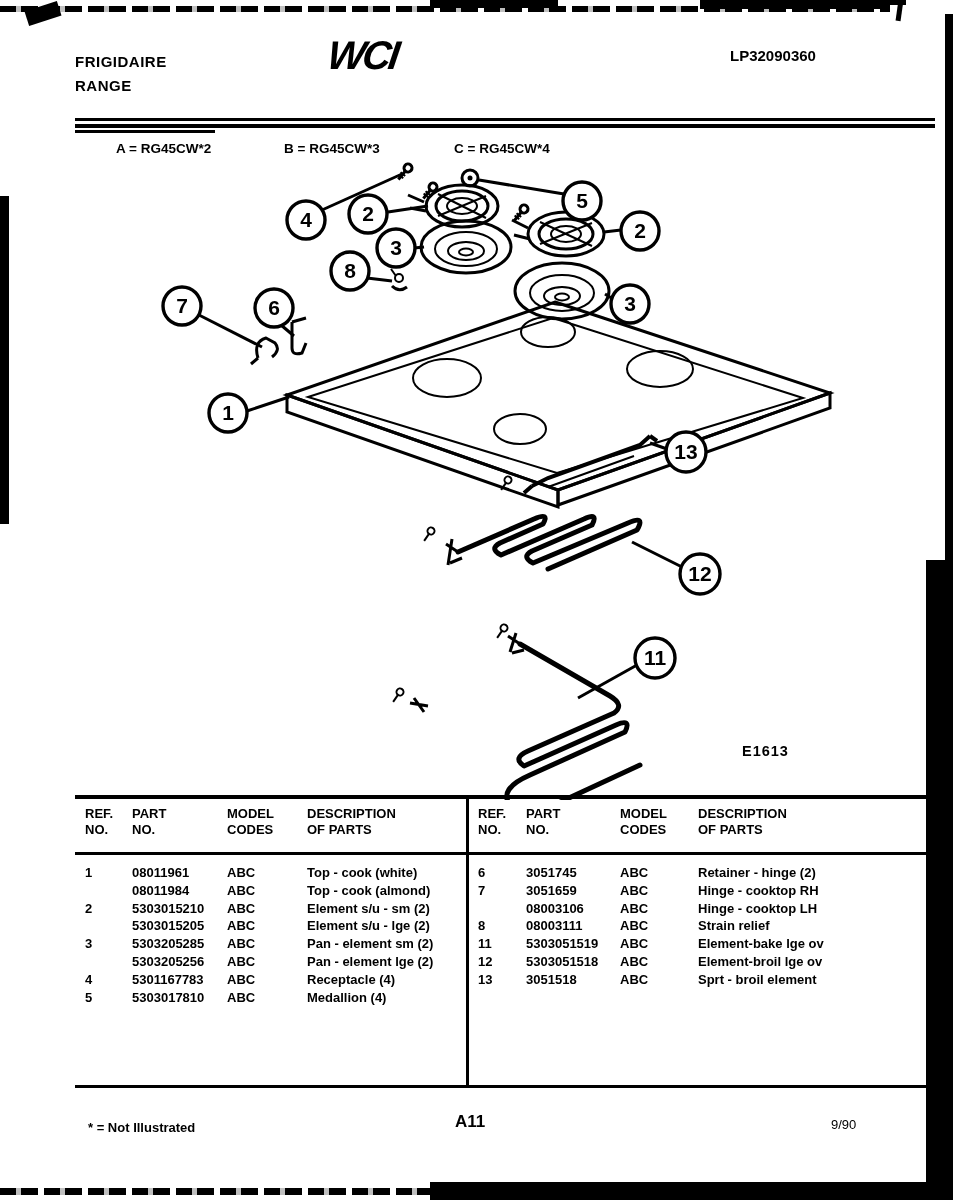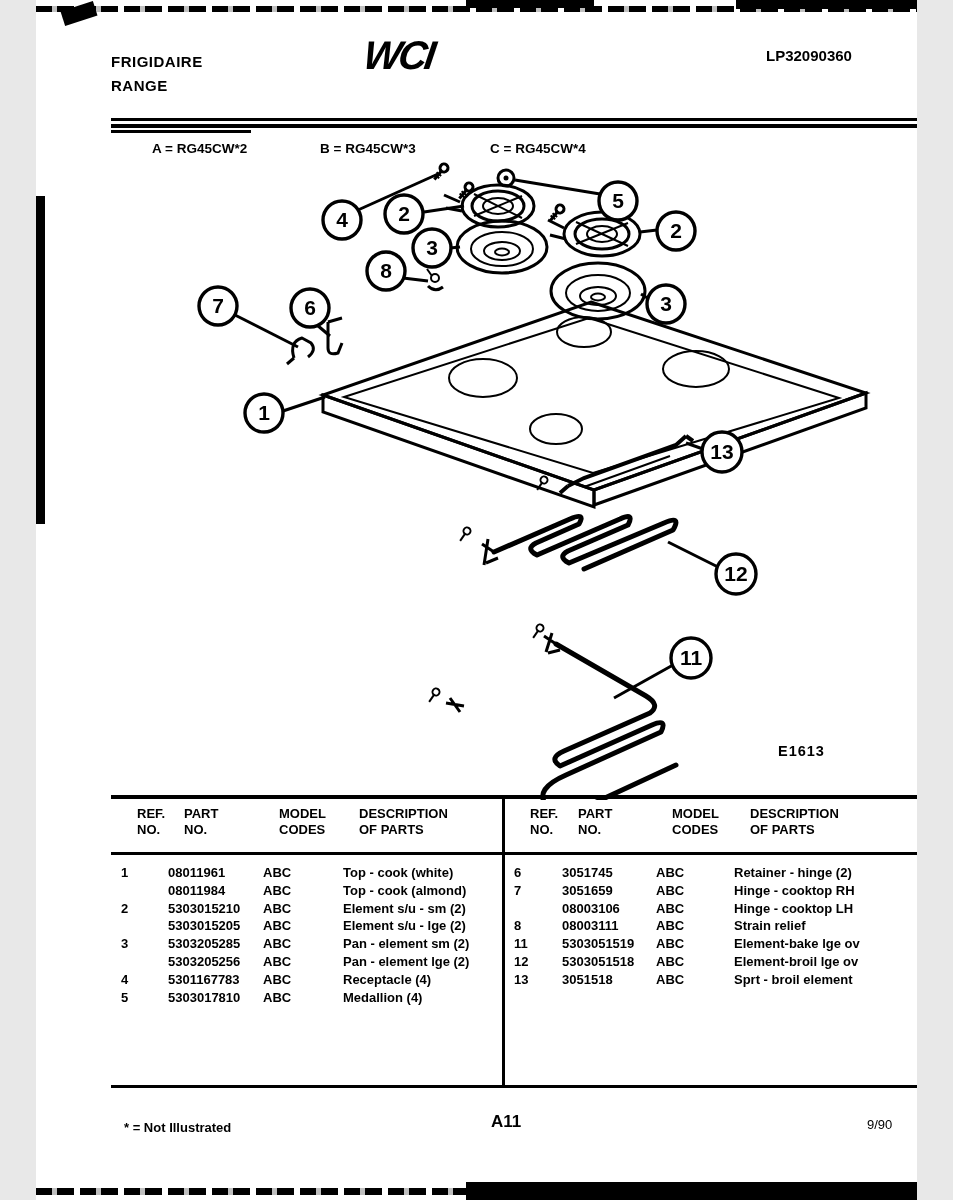--- a/index.html
+++ b/index.html
@@ -1,17 +1,17 @@
 <!DOCTYPE html>
 <html><head>
 <meta charset="utf-8">
 <style>
   html,body{margin:0;padding:0;background:#e8e8e8;}
   .page{
-    position:relative;width:881px;height:1200px;background:#fff;
+    position:relative;width:953px;height:1200px;background:#fff;
     font-family:"Liberation Sans","DejaVu Sans",sans-serif;
     color:#000;overflow:hidden;margin:0 auto;
   }
   
   .brand{position:absolute;left:75px;top:50px;font-size:15px;font-weight:bold;line-height:24px;letter-spacing:.5px;}
   .logo{position:absolute;left:328px;top:33px;font-size:40px;font-weight:bold;font-style:italic;letter-spacing:-3px;transform:skewX(-8deg);}
   .cat-title{position:absolute;left:400px;top:46px;font-size:17px;font-weight:bold;letter-spacing:.5px;}
   .pubnum{position:absolute;left:730px;top:47px;font-size:15px;font-weight:bold;}
   .rule{position:absolute;background:#000;}
   
@@ -24,21 +24,21 @@
   .s2{stroke-width:2;} .s3{stroke-width:3;} .s4{stroke-width:4;} .s5{stroke-width:5;stroke-linecap:round;stroke-linejoin:round;}
   .callout circle{fill:#fff;stroke:#000;stroke-width:3.4px;}
   .callout text{font-family:"Liberation Sans","DejaVu Sans",sans-serif;font-size:21px;font-weight:bold;text-anchor:middle;}
   .figcode{font-family:"Liberation Sans","DejaVu Sans",sans-serif;font-size:14.5px;font-weight:bold;letter-spacing:1px;}
   
   .tborder{position:absolute;background:#000;}
   .half{position:absolute;top:800px;font-size:13px;font-weight:bold;}
   .half.lefthalf{left:85px;width:376px;}
   .half.righthalf{left:478px;width:372px;}
   .thead{display:flex;line-height:16px;padding-top:6px;}
-  .thead .cell span{display:block;margin-left:16px;}
+  .thead .cell span{display:block;}
   .cell{flex:0 0 auto;}
   .c-ref{width:47px;} .c-part{width:95px;} .c-model{width:80px;} .c-desc{flex:1 1 auto;}
   .righthalf .c-ref{width:48px;} .righthalf .c-part{width:94px;} .righthalf .c-model{width:78px;}
   .tbody{margin-top:26px;}
   .trow{display:flex;line-height:17.8px;white-space:nowrap;}
   
   .foot-note{position:absolute;left:88px;top:1120px;font-size:13px;font-weight:bold;}
   .foot-page{position:absolute;left:455px;top:1112px;font-size:17px;font-weight:bold;}
   .foot-date{position:absolute;left:831px;top:1117px;font-size:13px;font-weight:normal;text-align:center;}
   

